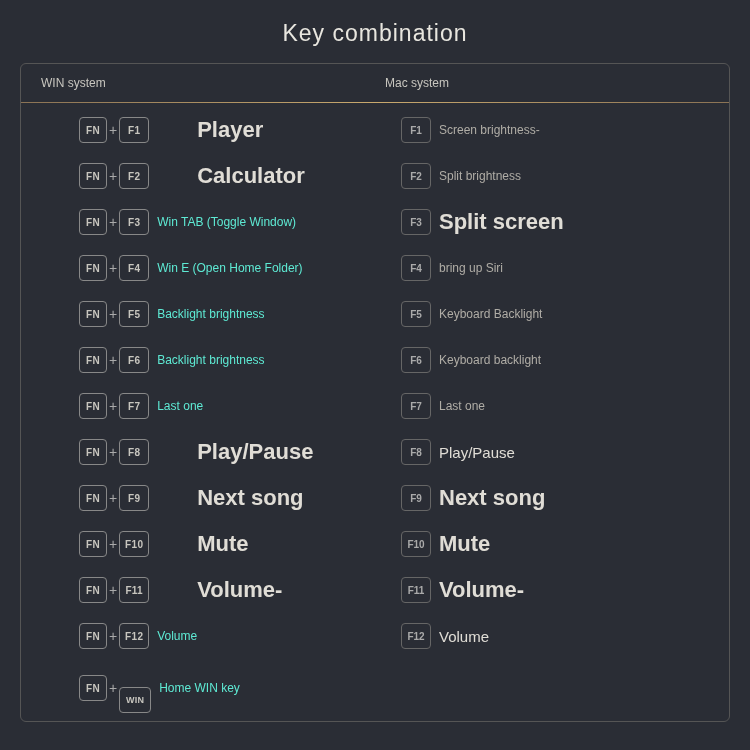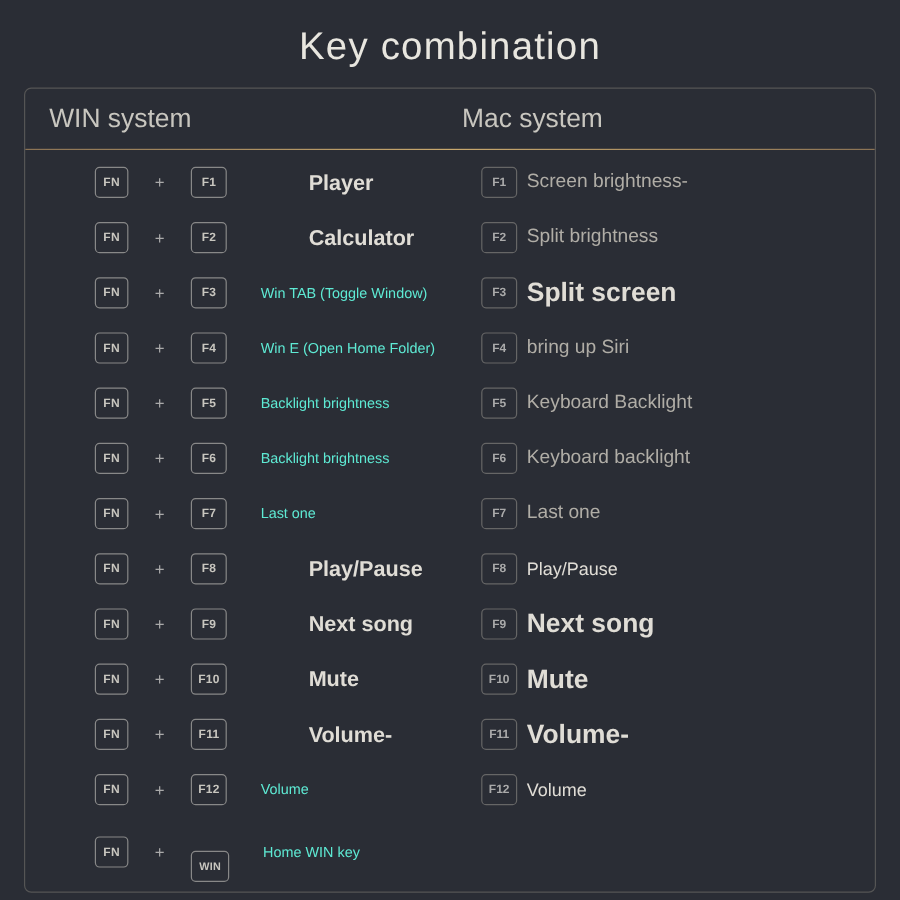--- a/index.html
+++ b/index.html
@@ -9,42 +9,42 @@
       width: 750px;
       min-height: 750px;
       color: #d0cfc8;
       display: flex;
       flex-direction: column;
       align-items: center;
       padding: 20px 20px 20px 20px;
     }
 
     .page-title {
-      font-size: 32px;
+      font-size: 23px;
       color: #e8e6df;
       margin-bottom: 16px;
       font-weight: normal;
       letter-spacing: 1px;
     }
 
     .table-container {
       border: 1px solid #555;
       border-radius: 6px;
       width: 100%;
       overflow: hidden;
     }
 
     .table-header {
       display: flex;
       padding: 12px 20px;
       background: transparent;
     }
 
     .col-header {
-      font-size: 22px;
+      font-size: 12px;
       color: #c8c6bf;
       font-weight: normal;
     }
 
     .col-header-win { flex: 1; }
     .col-header-mac { flex: 1; padding-left: 20px; }
 
     .divider-line {
       height: 1px;
       background: linear-gradient(to right, #8b7355, #c9a96e, #8b7355);
@@ -60,21 +60,21 @@
       display: flex;
       align-items: center;
       padding: 4px 14px;
       min-height: 46px;
     }
 
     .win-side {
       flex: 1;
       display: flex;
       align-items: center;
-      gap: 20px;
+      gap: 0;
       padding-left: 44px;
     }
 
     .mac-side {
       flex: 1;
       display: flex;
       align-items: center;
       gap: 8px;
       padding-left: 8px;
     }
@@ -110,30 +110,30 @@
       font-size: 14px;
       margin: 0 2px;
     }
 
     .win-label {
       margin-left: 8px;
       font-size: 13px;
       color: #c8c6bf;
     }
 
-    .win-label.large { font-size: 18px; color: #e0ddd6; font-weight: bold; margin-left: 48px; }
+    .win-label.large { font-size: 22px; color: #e0ddd6; font-weight: bold; margin-left: 48px; }
     .win-label.small { font-size: 12px; color: #5eead4; }
 
     .mac-label {
       font-size: 13px;
       color: #c8c6bf;
     }
     .mac-label.large { font-size: 22px; color: #e0ddd6; font-weight: bold; }
     .mac-label.medium { font-size: 15px; color: #e0ddd6; }
-    .mac-label.small { font-size: 16px; color: #b0ada6; }
+    .mac-label.small { font-size: 12px; color: #b0ada6; }
 
     .mac-key {
       display: inline-flex;
       align-items: center;
       justify-content: center;
       border: 1.5px solid #666;
       border-radius: 4px;
       background: transparent;
       color: #aaa;
       font-size: 10px;

